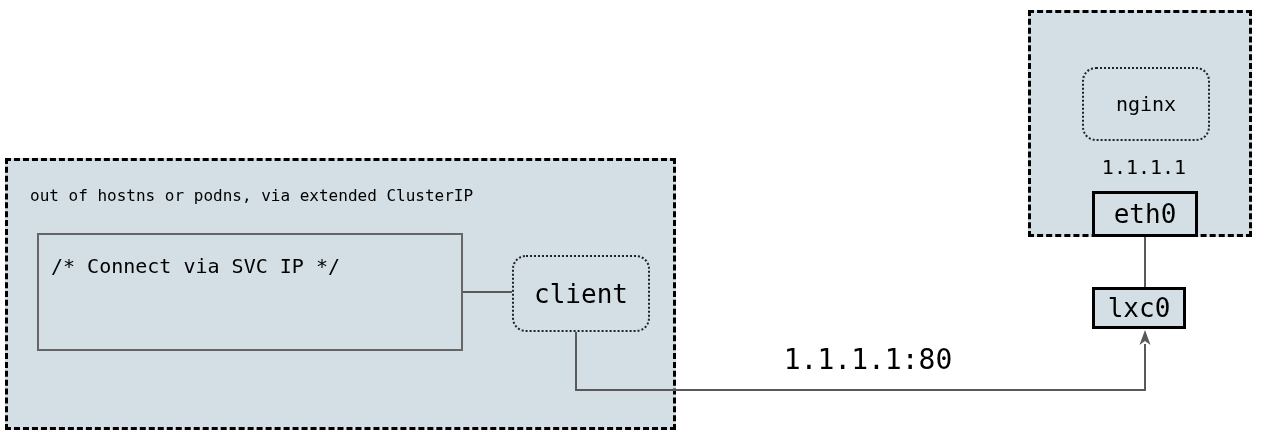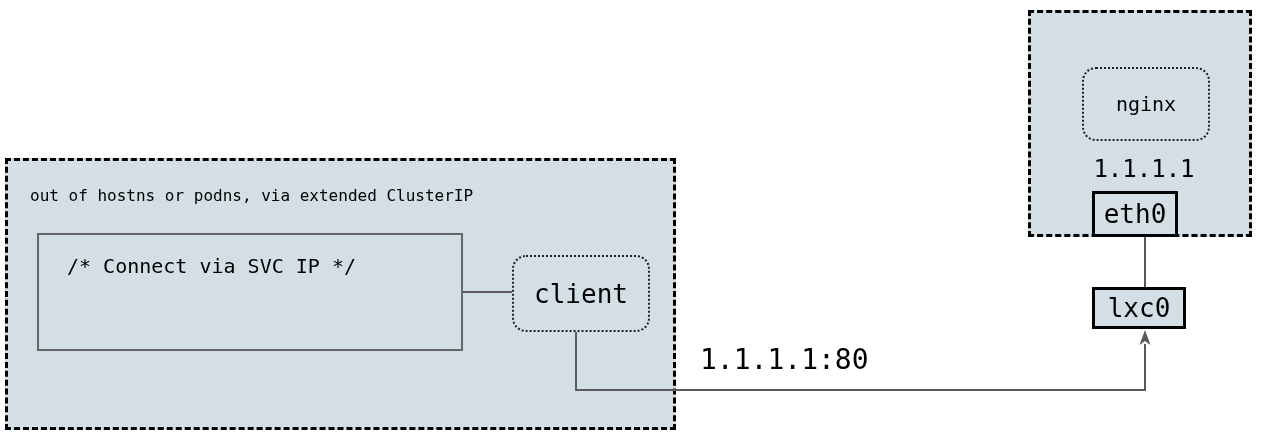--- a/index.html
+++ b/index.html
@@ -24,21 +24,21 @@
     background: #d3dfe4;
   }
   .left-group  { left: 5px;    top: 158px; width: 671px; height: 272px; }
   .right-group { left: 1028px; top: 10px;  width: 224px; height: 227px; }
 
   
   .code-box {
     left: 37px; top: 233px; width: 426px; height: 118px;
     border: 2px solid #666666;
     background: #d3dfe4;
-    padding: 17px 0 0 28px;
+    padding: 17px 0 0 12px;
     font-size: 20px;
     line-height: 28px;
     white-space: pre;
   }
 
   
   .dotted-box {
     border: 2px dotted #222222;
     border-radius: 14px;
     display: flex;
@@ -52,36 +52,37 @@
   
   .iface-box {
     border: 3px solid #000000;
     background: #d3dfe4;
     display: flex;
     align-items: center;
     justify-content: center;
     font-size: 26px;
     z-index: 3;
   }
-  .eth0-box { left: 1092px; top: 191px; width: 86px; height: 46px; }
+  .eth0-box { left: 1092px; top: 191px; width: 106px; height: 46px; }
   .lxc0-box { left: 1092px; top: 287px; width: 94px; height: 42px; }
 
   
   .group-title {
     left: 30px; top: 186px;
     font-size: 16px;
     white-space: pre;
   }
   .ip-label {
     left: 1078px; top: 155px; width: 132px;
     text-align: center;
-    font-size: 24px;
+    font-size: 20px;
   }
   .conn-label {
     left: 700px; top: 343px; width: 336px;
+    text-align: center;
     font-size: 28px;
   }
 
   
   .wires {
     position: absolute;
     left: 0; top: 0;
     width: 1262px;
     height: 439px;
     pointer-events: none;

